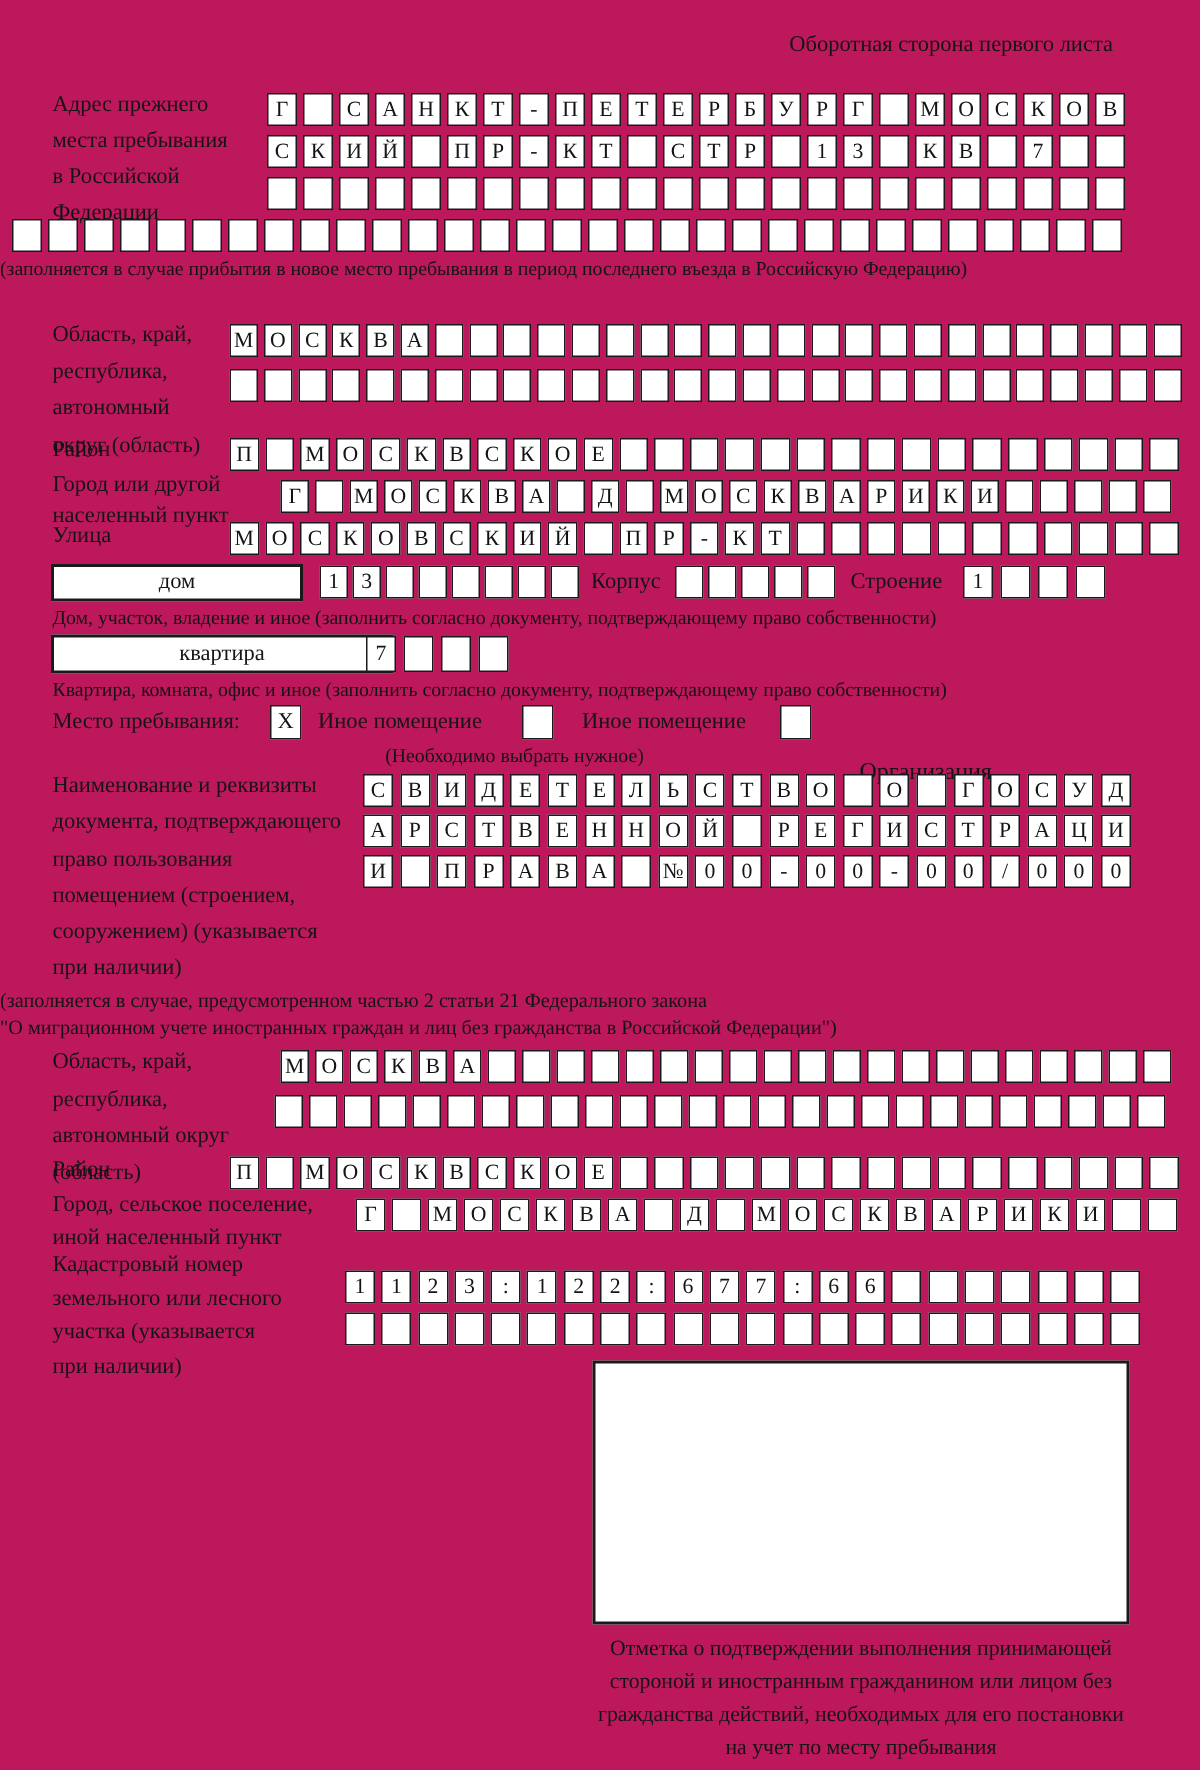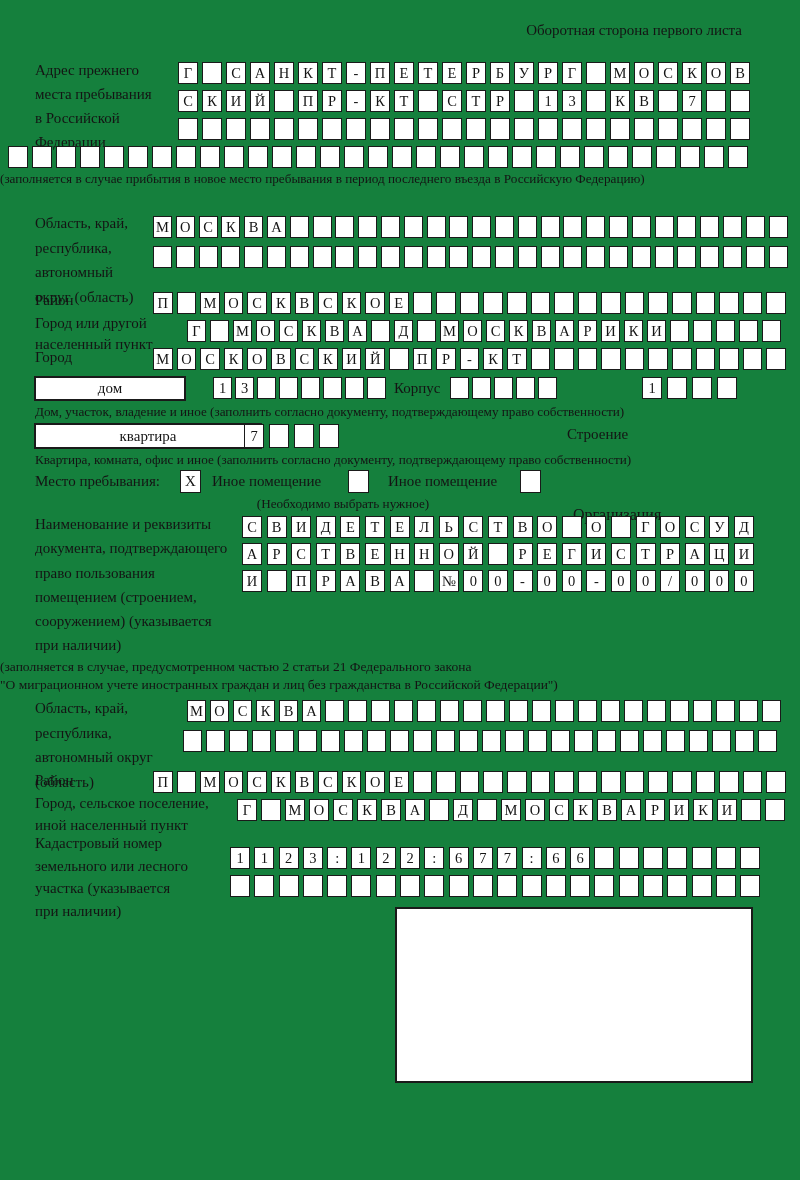--- a/index.html
+++ b/index.html
@@ -1,17 +1,17 @@
 <!DOCTYPE html>
 <html style="--ink: #1a1a1a;"><head>
 <meta charset="utf-8">
 <style>
   html,body{margin:0;padding:0;background:#fff;}
   .page{
-    position:relative;width:800px;height:1180px;background:#15803d;
+    position:relative;width:800px;height:1180px;background:#be185d;
     font-family:"Liberation Serif","DejaVu Serif",serif;color:#141414;
     overflow:hidden;
   }
   .abs{position:absolute;}
   .lbl{position:absolute;white-space:pre-line;font-size:15px;line-height:24px;}
   .cap{position:absolute;font-size:13.2px;}
   .centerline{position:absolute;left:0;width:668px;text-align:left;}
   .bold{font-weight:bold;}
   .boxrow{position:absolute;display:flex;gap:4px;}
   .cbox{
@@ -278,21 +278,21 @@
       <span class="cbox">И</span>
       <span class="cbox">К</span>
       <span class="cbox">И</span>
       <span class="cbox"></span>
       <span class="cbox"></span>
       <span class="cbox"></span>
       <span class="cbox"></span>
       <span class="cbox"></span>
     </div>
 
-  <div class="lbl" style="left:35px;top:345px;">Город</div>
+  <div class="lbl" style="left:35px;top:345px;">Улица</div>
   <div class="boxrow" style="left:153px;top:348px;--bw:19.6px;">
       <span class="cbox">М</span>
       <span class="cbox">О</span>
       <span class="cbox">С</span>
       <span class="cbox">К</span>
       <span class="cbox">О</span>
       <span class="cbox">В</span>
       <span class="cbox">С</span>
       <span class="cbox">К</span>
       <span class="cbox">И</span>
@@ -309,40 +309,40 @@
       <span class="cbox"></span>
       <span class="cbox"></span>
       <span class="cbox"></span>
       <span class="cbox"></span>
       <span class="cbox"></span>
       <span class="cbox"></span>
       <span class="cbox"></span>
       <span class="cbox"></span>
     </div>
 
-  <div class="widebox" style="left:34px;top:376px;width:152px;height:25px;">дом</div>
+  <div class="widebox" style="left:34px;top:376px;width:168px;height:25px;">дом</div>
   <div class="boxrow" style="left:213px;top:377px;--bw:19px;gap:3px;">
       <span class="cbox">1</span>
       <span class="cbox">3</span>
       <span class="cbox"></span>
       <span class="cbox"></span>
       <span class="cbox"></span>
       <span class="cbox"></span>
       <span class="cbox"></span>
       <span class="cbox"></span>
     </div>
   <div class="abs" style="left:394px;top:380px;font-size:15px;">Корпус</div>
   <div class="boxrow" style="left:450px;top:377px;--bw:19px;gap:3px;">
       <span class="cbox"></span>
       <span class="cbox"></span>
       <span class="cbox"></span>
       <span class="cbox"></span>
       <span class="cbox"></span>
     </div>
-  <div class="abs" style="left:567px;top:380px;font-size:15px;margin-top:46px;">Строение</div>
+  <div class="abs" style="left:567px;top:380px;font-size:15px;">Строение</div>
   <div class="boxrow" style="left:642px;top:377px;--bw:20px;gap:5px;">
       <span class="cbox">1</span>
       <span class="cbox"></span>
       <span class="cbox"></span>
       <span class="cbox"></span>
     </div>
 
   <div class="cap" style="left:35px;top:404px;text-align:center;">Дом, участок, владение и иное (заполнить согласно документу, подтверждающему право собственности)</div>
 
   <div class="widebox" style="left:34px;top:423px;width:228px;height:26px;">квартира</div>
@@ -611,14 +611,18 @@
       <span class="cbox"></span>
       <span class="cbox"></span>
       <span class="cbox"></span>
       <span class="cbox"></span>
       <span class="cbox"></span>
       <span class="cbox"></span>
       <span class="cbox"></span>
     </div>
 
   <div class="stamp" style="left:395px;top:907px;width:358px;height:176px;"></div>
+  <div class="abs" style="left:385px;top:1088px;width:378px;text-align:center;font-size:14.5px;line-height:22px;white-space:pre-line;">Отметка о подтверждении выполнения принимающей
+стороной и иностранным гражданином или лицом без
+гражданства действий, необходимых для его постановки
+на учет по месту пребывания</div>
 
 </div>
 
 </body></html>

